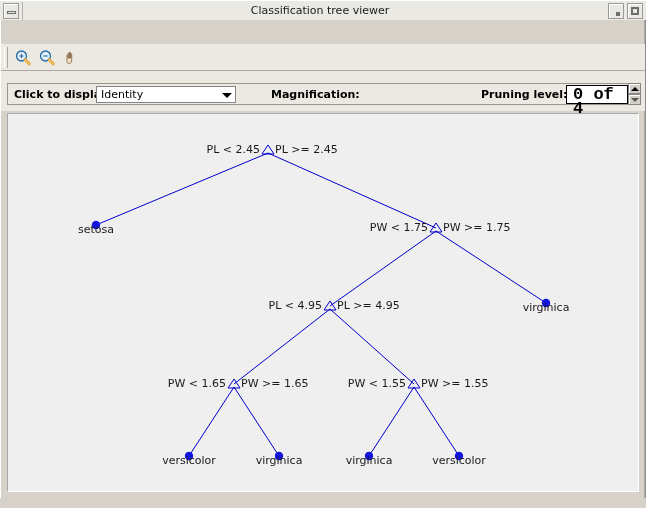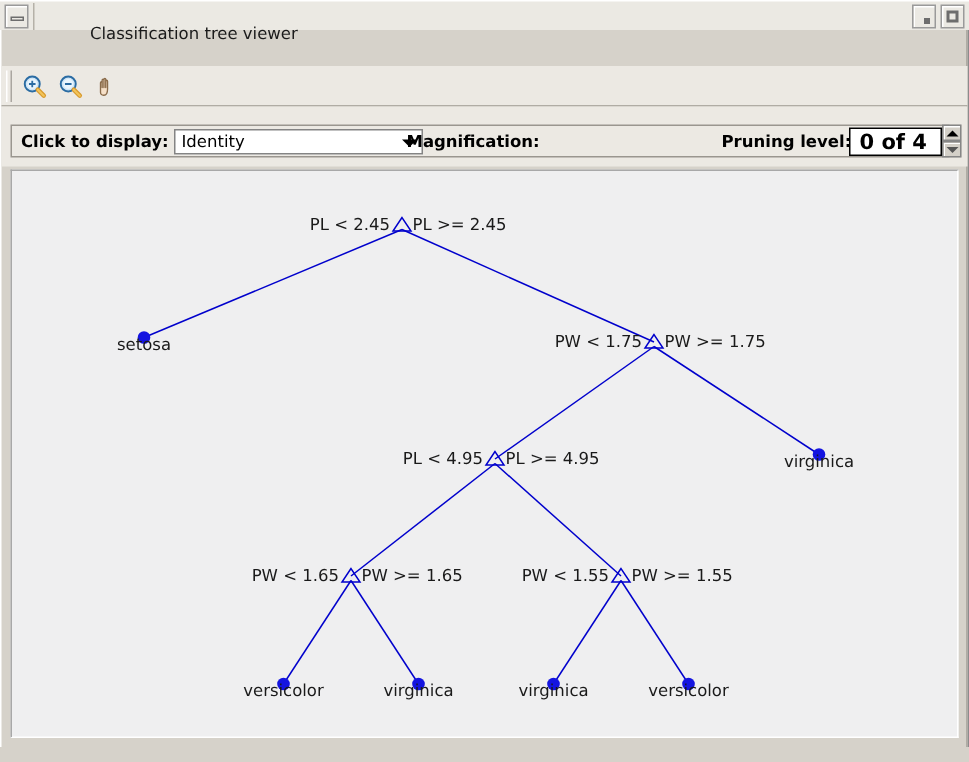--- a/index.html
+++ b/index.html
@@ -36,22 +36,22 @@
   }
   .glyph-rest{
     position:absolute;left:7px;top:8px;width:4px;height:4px;
     background:#6d6d6d;
   }
   .glyph-max{
     position:absolute;left:3px;top:3px;width:8px;height:8px;
     border:2px solid #6d6d6d;background:#ebe9e3;box-sizing:border-box;
   }
   #title-text{
-    position:absolute;left:60px;top:12px;width:520px;height:20px;
-    line-height:20px;font-size:11px;color:#1a1a1a;
+    position:absolute;left:60px;top:0;width:520px;height:20px;
+    line-height:20px;text-align:center;font-size:11px;color:#1a1a1a;
   }
   #titlebar-sep{
     position:absolute;left:22px;top:1px;width:1px;height:18px;background:#b5b1a8;
   }
   
   #menubar{
     position:absolute;left:1px;top:21px;width:644px;height:23px;
     background:#ece9e3;
     border-bottom:1px solid #b8b4ac;
     box-sizing:border-box;
@@ -109,29 +109,29 @@
     position:absolute;left:4px;top:1px;height:14px;line-height:14px;
     font-size:11px;color:#000;white-space:nowrap;
   }
   .combo-arrow{
     position:absolute;right:3px;top:6px;
     width:0;height:0;
     border-left:5px solid transparent;
     border-right:5px solid transparent;
     border-top:5px solid #000;
   }
-  #combo-display{left:108px;width:166px;}
+  #combo-display{left:88px;width:140px;}
   #combo-mag{left:352px;width:112px;}
   #prune-box{
     position:absolute;left:558px;top:1px;width:62px;height:19px;
     background:#ffffff;border:1px solid #000;box-sizing:border-box;
   }
   #prune-val{
     position:absolute;left:6px;top:2px;height:14px;line-height:14px;
-    font-size:14px;font-weight:bold;color:#000;
+    font-size:17px;font-weight:bold;color:#000;font-family:Liberation Mono, monospace;
   }
   #prune-spin{
     position:absolute;left:620px;top:-1px;width:13px;height:22px;
   }
   .spin-btn{
     position:absolute;left:0;width:13px;height:11px;
     background:#d4d0c8;border:1px solid #868686;
     box-shadow:inset 1px 1px 0 #ffffff;
     box-sizing:border-box;
   }

